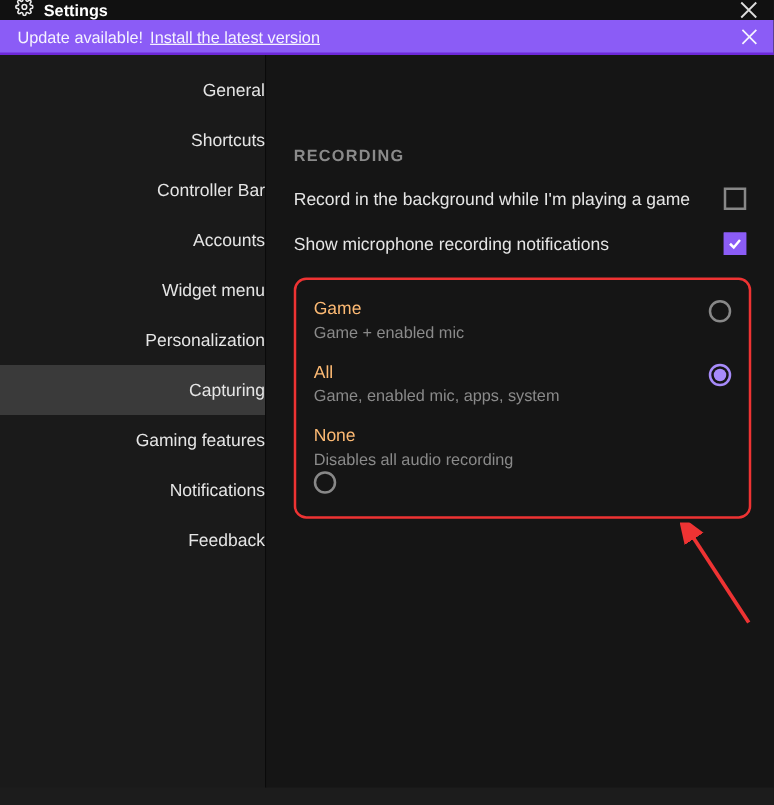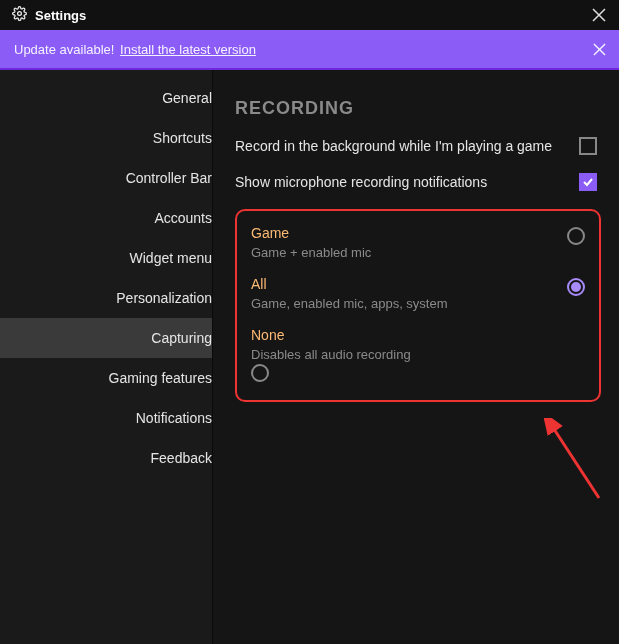--- a/index.html
+++ b/index.html
@@ -1,38 +1,38 @@
 <!DOCTYPE html>
 <html><head>
   <meta charset="utf-8">
   <style>
     * { margin:0; padding:0; box-sizing:border-box; font-family:"Segoe UI",Arial,sans-serif; }
     body { width:619px; height:644px; background:#1c1c1c; color:#fff; overflow:hidden; position:relative; }
 
     
-    .titlebar { height:30px; display:flex; align-items:center; justify-content:space-between; padding:0 8px 0 12px; background:#111; }
+    .titlebar { height:16px; display:flex; align-items:center; justify-content:space-between; padding:0 8px 0 12px; background:#111; }
     .titlebar-left { display:flex; align-items:center; gap:8px; }
     .titlebar-title { font-size:13px; font-weight:600; color:#fff; }
     .close-btn { width:24px; height:24px; display:flex; align-items:center; justify-content:center; cursor:pointer; }
 
     
-    .banner { height:40px; background:#8b5cf6; display:flex; align-items:center; justify-content:space-between; padding:0 10px 0 14px; border-bottom:2px solid #6d28d9; }
+    .banner { height:28px; background:#8b5cf6; display:flex; align-items:center; justify-content:space-between; padding:0 10px 0 14px; border-bottom:2px solid #6d28d9; }
     .banner-text { font-size:13px; color:#f5f3ff; }
     .banner-link { text-decoration:underline; cursor:pointer; margin-left:2px; }
     .banner-close { width:20px; height:20px; display:flex; align-items:center; justify-content:center; cursor:pointer; }
 
     
     .main { display:flex; height:calc(644px - 30px - 28px); }
     .sidebar { width:213px; background:#1a1a1a; border-right:1px solid #0a0a0a; }
     .sidebar-top { height:8px; }
     .sidebar-item { height:40px; display:flex; align-items:center; padding-left:18px; font-size:14px; color:#e5e5e5; cursor:pointer;justify-content:flex-end; }
     .sidebar-item.active { background:#3a3a3a; }
     .content { flex:1; background:#151515; padding:28px 18px 0 22px; position:relative; }
 
-    .section-title { font-size:18px; letter-spacing:1px; color:#8a8a8a; font-weight:600; margin-bottom:18px; }
+    .section-title { font-size:13px; letter-spacing:1px; color:#8a8a8a; font-weight:600; margin-bottom:18px;margin-top:45px; }
 
     .check-row { display:flex; align-items:center; justify-content:space-between; margin-bottom:18px; padding-right:4px; }
     .check-label { font-size:14px; color:#e5e5e5; }
     .checkbox { width:18px; height:18px; border:2px solid #888; display:flex; align-items:center; justify-content:center; }
     .checkbox.checked { background:#8b5cf6; border-color:#8b5cf6; }
 
     .highlight-box { border:2px solid #e33; border-radius:10px; padding:14px 14px 14px 14px; margin-top:6px; }
     .highlight-box .section-title { margin-bottom:14px; }
 
     .radio-row { display:flex; justify-content:space-between; align-items:flex-start; margin-bottom:16px; cursor:pointer; }

